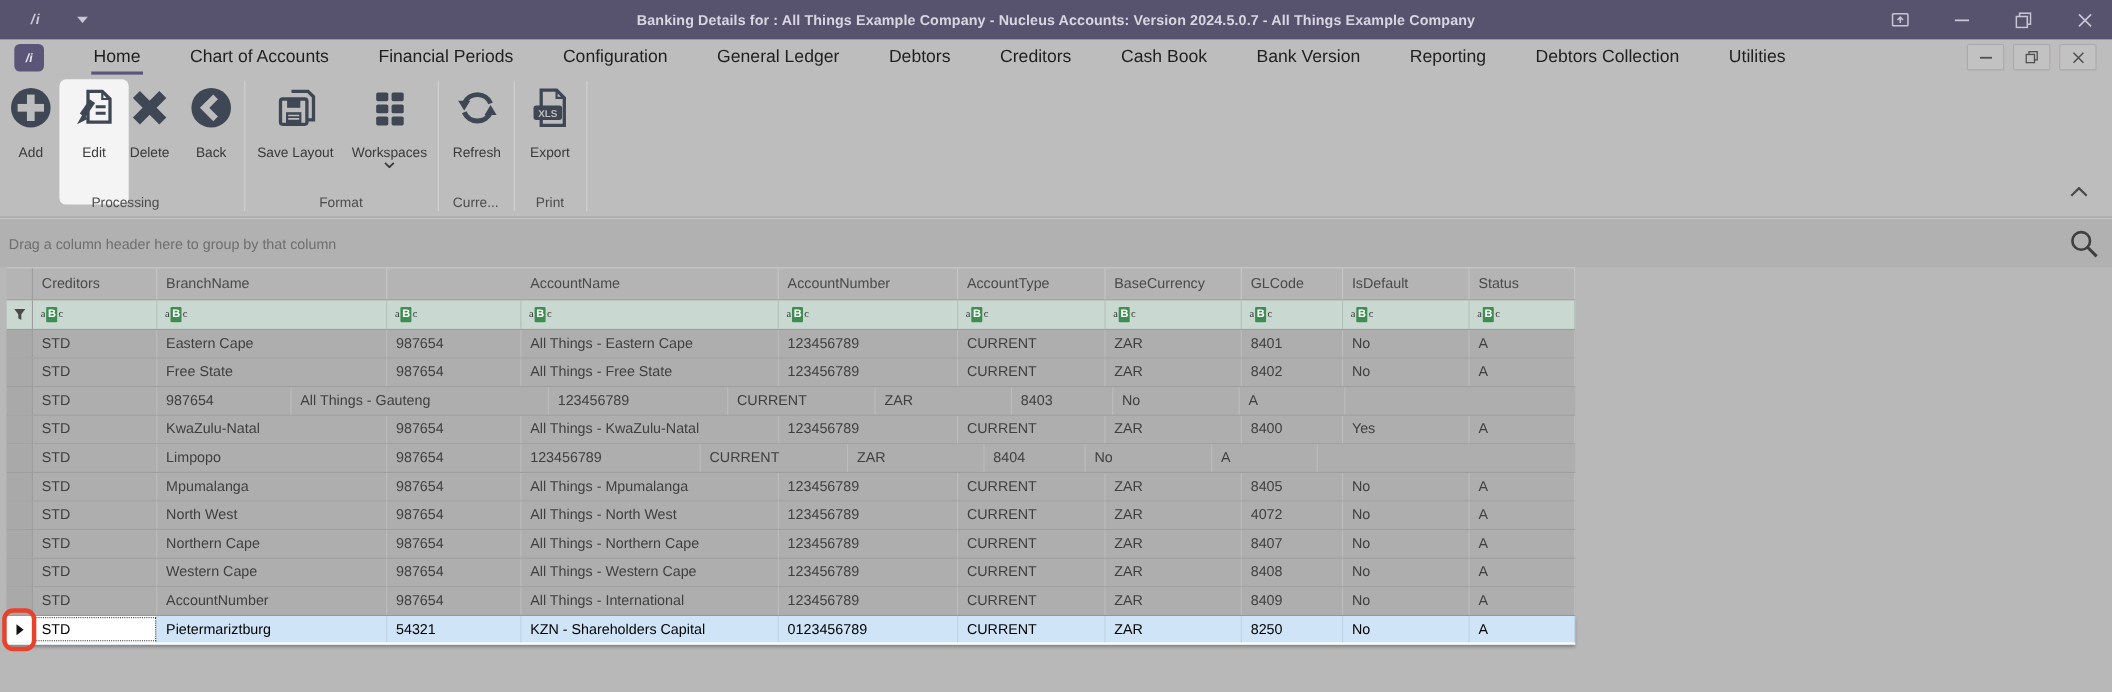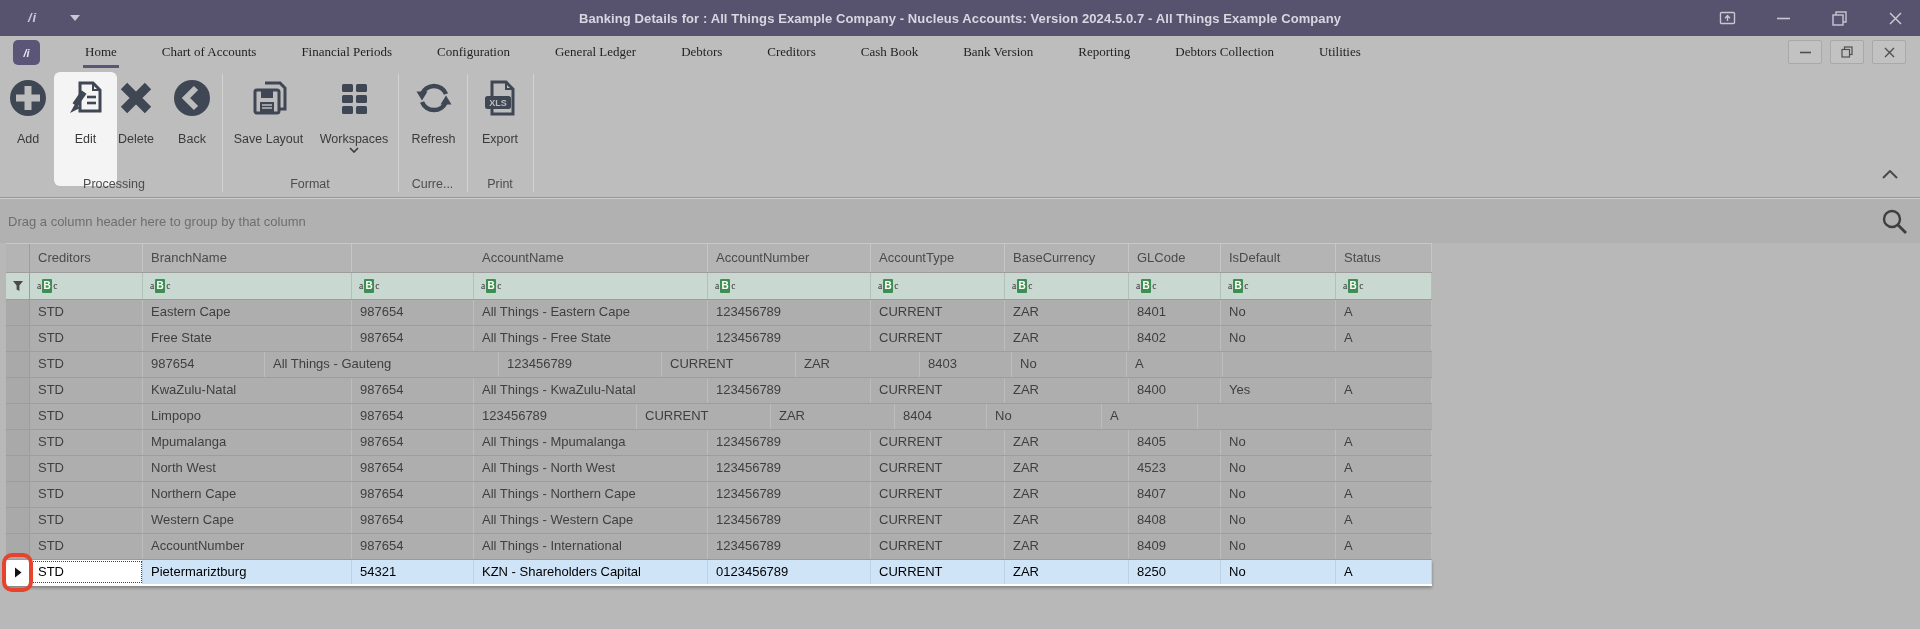--- a/index.html
+++ b/index.html
@@ -31,23 +31,23 @@
     background:#bebdbd;
   }
   .app-btn {
     position:absolute; left:13px; top:4px; width:27px; height:25px;
     background:#5b5677; border-radius:5px;
     color:#e8e6f0; font-style:italic; font-weight:bold; font-size:11px;
     display:flex; align-items:center; justify-content:center;
   }
   .tabs { position:absolute; left:83px; top:0; height:32px; display:flex; gap:41px; align-items:stretch; }
   .tab {
-    font-size:13px; color:#1f1f1f; display:flex; align-items:center;
+    font-size:16px; color:#1f1f1f; display:flex; align-items:center;
     padding:0 2px; border-bottom:3px solid transparent; padding-top:3px;
-    white-space:nowrap; cursor:default;font-family:Liberation Serif, serif;
+    white-space:nowrap; cursor:default;
   }
   .tab.active { border-bottom-color:#5b5677; }
   .tab-ctls { position:absolute; right:14px; top:4px; display:flex; gap:8px; }
   .tab-ctl {
     width:34px; height:24px; border:1px solid #aaa9a9; background:#c3c2c2;
     display:flex; align-items:center; justify-content:center; border-radius:2px;
   }
   
   .toolbar {
     position:absolute; left:0; top:68px; width:1920px; height:130px;
@@ -498,21 +498,21 @@
     </div>
     <div class="row">
       <div class="row-ind"></div>
       <div class="cell" style="width: 113px;">STD</div>
       <div class="cell" style="width: 209px;">North West</div>
       <div class="cell" style="width: 122px;">987654</div>
       <div class="cell" style="width: 234px;">All Things - North West</div>
       <div class="cell" style="width: 163px;">123456789</div>
       <div class="cell" style="width: 134px;">CURRENT</div>
       <div class="cell" style="width: 124px;">ZAR</div>
-      <div class="cell" style="width: 92px;">4523</div>
+      <div class="cell" style="width: 92px;">4072</div>
       <div class="cell" style="width: 115px;">No</div>
       <div class="cell" style="width: 96px;">A</div>
     </div>
     <div class="row">
       <div class="row-ind"></div>
       <div class="cell" style="width: 113px;">STD</div>
       <div class="cell" style="width: 209px;">Northern Cape</div>
       <div class="cell" style="width: 122px;">987654</div>
       <div class="cell" style="width: 234px;">All Things - Northern Cape</div>
       <div class="cell" style="width: 163px;">123456789</div>

